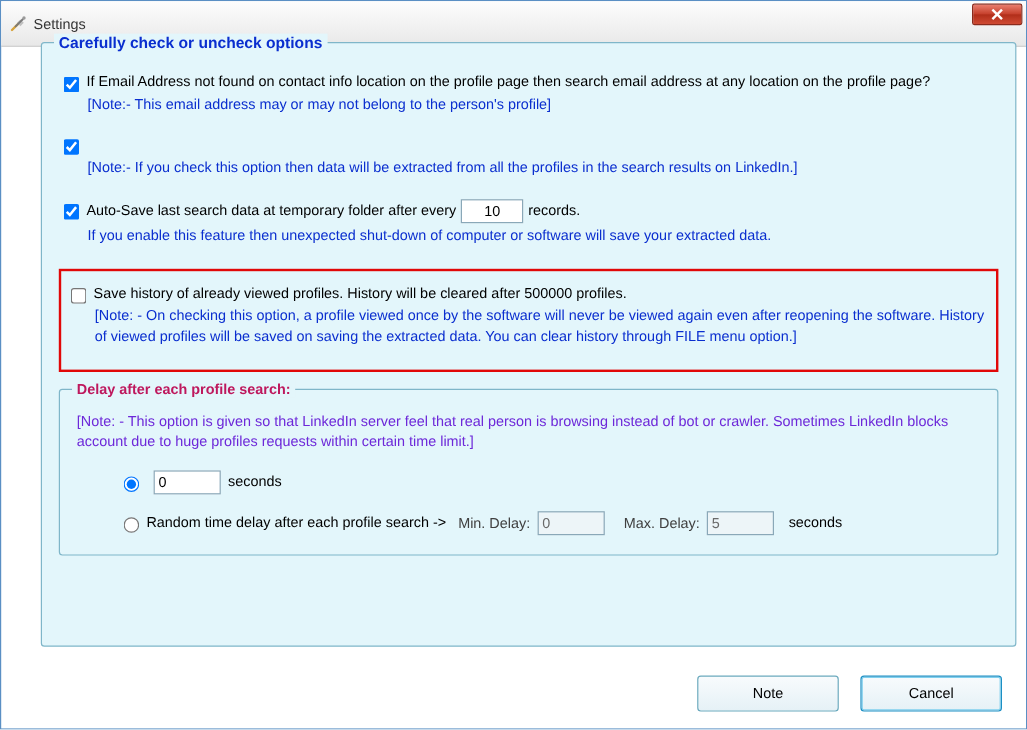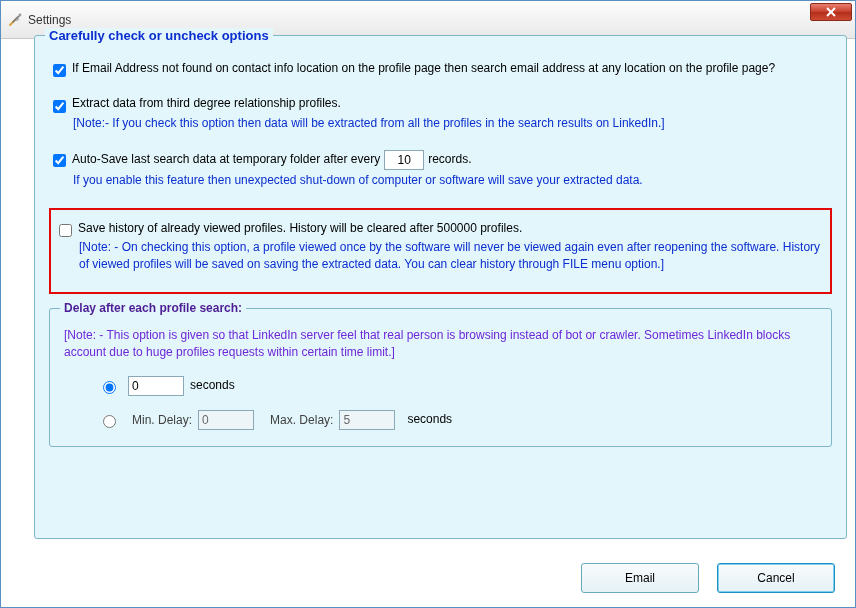--- a/index.html
+++ b/index.html
@@ -99,21 +99,21 @@
   }
   .note {
     color: #0a2ecf;
     margin-left: 20px;
     margin-top: 2px;
     line-height: 1.45;
   }
   .blue-text { color: #6d28d9; }
 
   .inline-input {
-    width: 40px;
+    width: 52px;
     height: 20px;
     text-align: center;
     border: 1px solid #8aa8b8;
     font-family: inherit;
     font-size: 12px;
     margin: 0 4px;
     vertical-align: middle;
   }
 
   .highlight-box {
@@ -130,21 +130,21 @@
     padding: 18px 14px 16px 14px;
     margin: 0 0 0 0;
     background: #e3f6fb;
   }
   .fieldset-legend {
     position: absolute;
     top: -8px;
     left: 10px;
     background: #e3f6fb;
     padding: 0 4px;
-    color: #4c1d95;
+    color: #be185d;
     font-weight: bold;
     font-size: 12px;
   }
   .radio-row {
     display: flex;
     align-items: center;
     margin: 14px 0 0 34px;
   }
   .radio {
     margin-right: 6px;
@@ -211,26 +211,26 @@
 
   <div class="content">
     <div class="groupbox">
       <div class="group-legend">Carefully check or uncheck options</div>
 
       <div class="opt-row">
         <div class="opt-line">
           <input type="checkbox" class="cb" id="cb1" checked="" style="">
           <label for="cb1" class="opt-text">If Email Address not found on contact info location on the profile page then search email address at any location on the profile page?</label>
         </div>
+        <div class="note">[Note:- This email address may or may not belong to the person's profile]</div>
       </div>
 
       <div class="opt-row" style="margin-top:18px;">
         <div class="opt-line">
           <input type="checkbox" class="cb" id="cb2" checked="" style="">
-          <label for="cb2" class="opt-text">Extract data from third degree relationship profiles.</label>
         </div>
         <div class="note">[Note:- If you check this option then data will be extracted from all the profiles in the search results on LinkedIn.]</div>
       </div>
 
       <div class="opt-row" style="margin-top:18px;">
         <div class="opt-line" style="align-items:center;">
           <input type="checkbox" class="cb" id="cb3" checked="" style="">
           <label for="cb3" class="opt-text">Auto-Save last search data at temporary folder after every</label>
           <input type="text" class="inline-input" value="10" style="">
           <span class="opt-text">records.</span>
@@ -253,29 +253,30 @@
         <div class="blue-text" style="line-height:1.45;">[Note: - This option is given so that LinkedIn server feel that real person is browsing instead of bot or crawler. Sometimes LinkedIn blocks account due to huge profiles requests within certain time limit.]</div>
 
         <div class="radio-row">
           <input type="radio" name="delaymode" class="radio" id="r1" checked="" style="">
           <input type="text" class="delay-input" value="0" style="">
           <span class="opt-text">seconds</span>
         </div>
 
         <div class="radio-row">
           <input type="radio" name="delaymode" class="radio" id="r2" style="">
+          <label for="r2" class="opt-text">Random time delay after each profile search -&gt;</label>
           <span class="maroon" style="margin-left:10px;">Min. Delay:</span>
           <input type="text" class="delay-input" disabled="" value="0" style="">
           <span class="maroon" style="margin-left:10px;">Max. Delay:</span>
           <input type="text" class="delay-input" disabled="" value="5" style="">
           <span class="opt-text" style="margin-left:6px;">seconds</span>
         </div>
       </div>
 
     </div>
 
     <div class="button-row">
-      <button class="btn">Email</button>
+      <button class="btn">Note</button>
       <button class="btn primary">Cancel</button>
     </div>
   </div>
 
 </div>
 
 </body></html>

